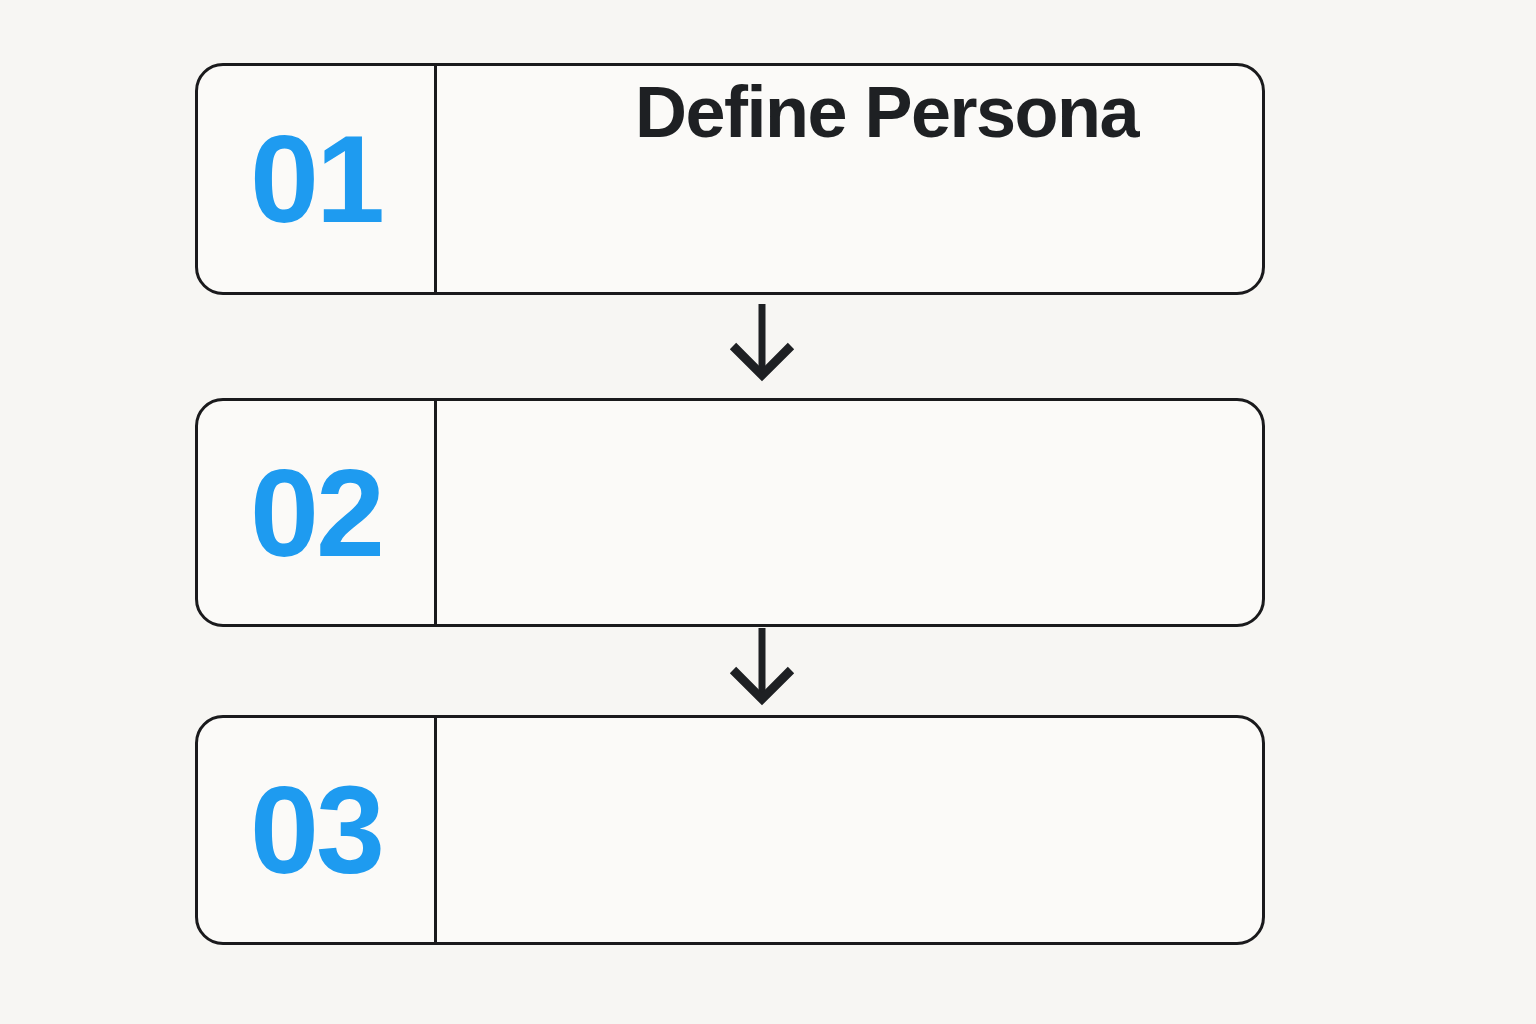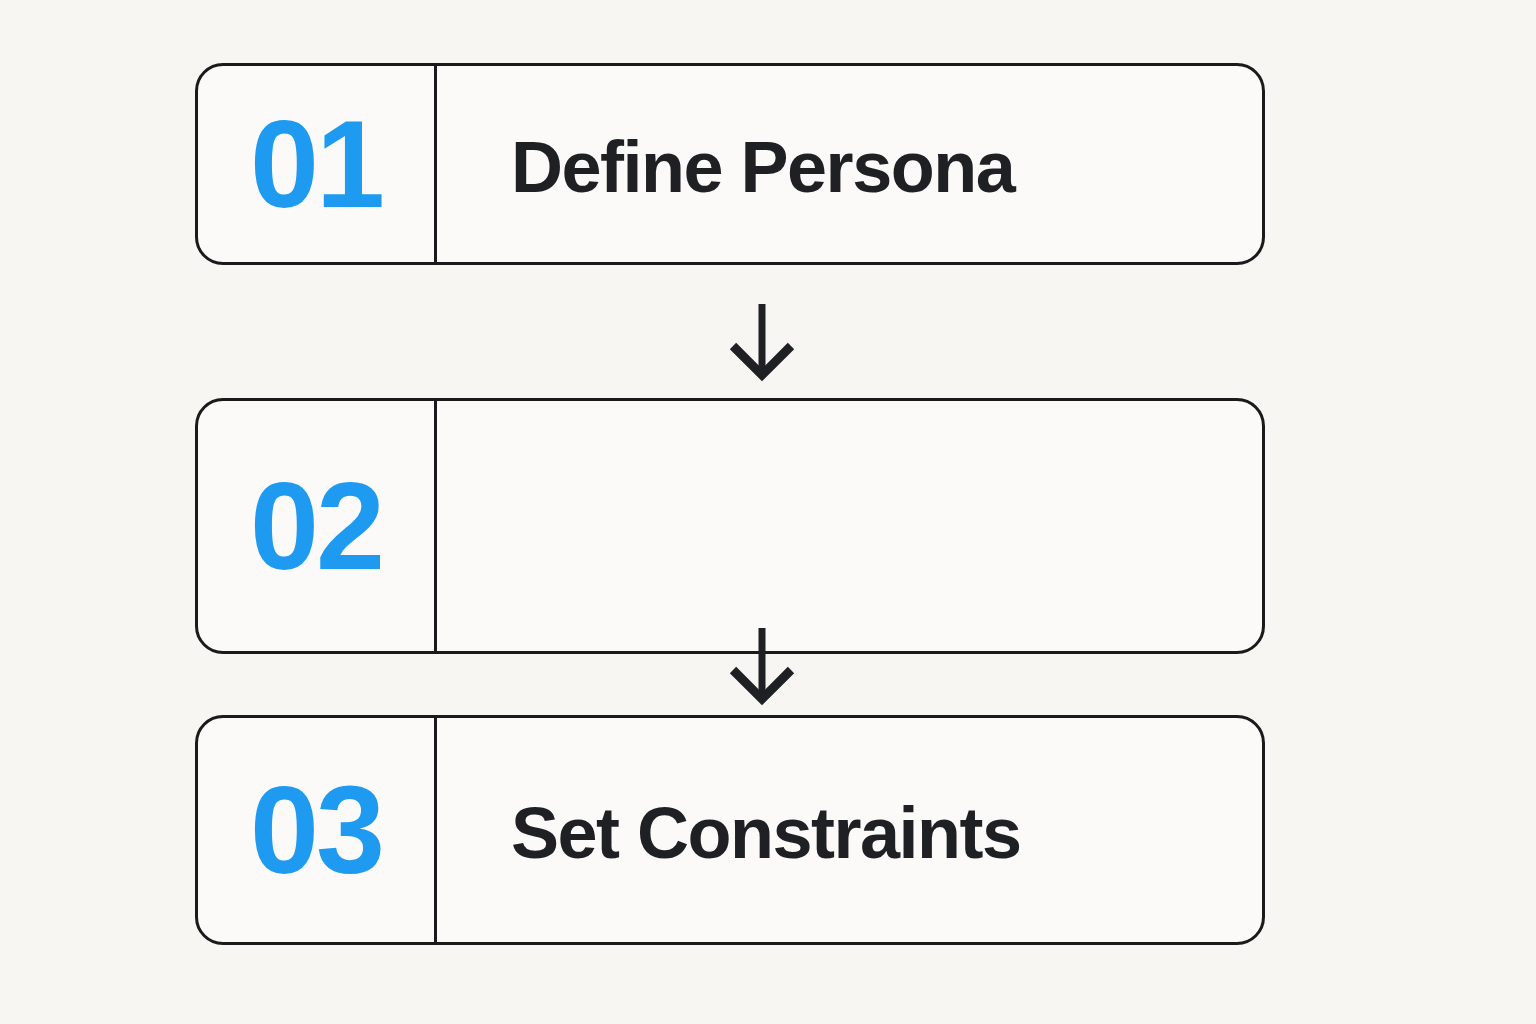--- a/index.html
+++ b/index.html
@@ -22,43 +22,43 @@
     position: absolute;
     left: 195px;
     width: 1070px;
     display: flex;
     box-sizing: border-box;
     background: var(--box-fill, #FBFAF8);
     border: 3px solid var(--border, #1A1A1C);
     border-radius: 28px;
     overflow: hidden;
   }
-  .step-box.b1 { top: 63px;  height: 202px; }
-  .step-box.b2 { top: 398px; height: 256px; justify-content: space-between; }
+  .step-box.b1 { top: 63px;  height: 232px; }
+  .step-box.b2 { top: 398px; height: 229px; justify-content: space-between; }
   .step-box.b3 { top: 715px; height: 230px; justify-content: center; }
 
   .num-cell {
     flex: 0 0 236px;
     width: 236px;
     border-right: 3px solid var(--border, #1A1A1C);
     display: flex;
     align-items: center;
     justify-content: center;
   }
   .num {
     font-size: 124px;
     font-weight: bold;
     letter-spacing: -3px;
     color: var(--accent, #1E9BF0);
     line-height: 1;
   }
   .title-cell {
     flex: 1;
     display: flex;
-    flex-direction: column;
+    flex-direction: row;
     justify-content: center;
     padding-left: 74px;
     padding-top: 6px;
   }
   .title-line {
     font-size: 72px;
     font-weight: bold;
     letter-spacing: -1.5px;
     line-height: 1.12;
     color: var(--text, #1E2023);
@@ -109,17 +109,16 @@
       <line x1="38" y1="0" x2="38" y2="66" stroke="currentColor" stroke-width="7"></line>
       <polyline points="9,42 38,71 67,42" stroke="currentColor" stroke-width="9" fill="none"></polyline>
     </svg>
   </div>
 
   <div class="step-box b3">
     <div class="num-cell">
       <span class="num">03</span>
     </div>
     <div class="title-cell">
-      <span class="title-line">Set Constraints</span>
     </div>
   </div>
 
 </div>
 
 </body></html>

